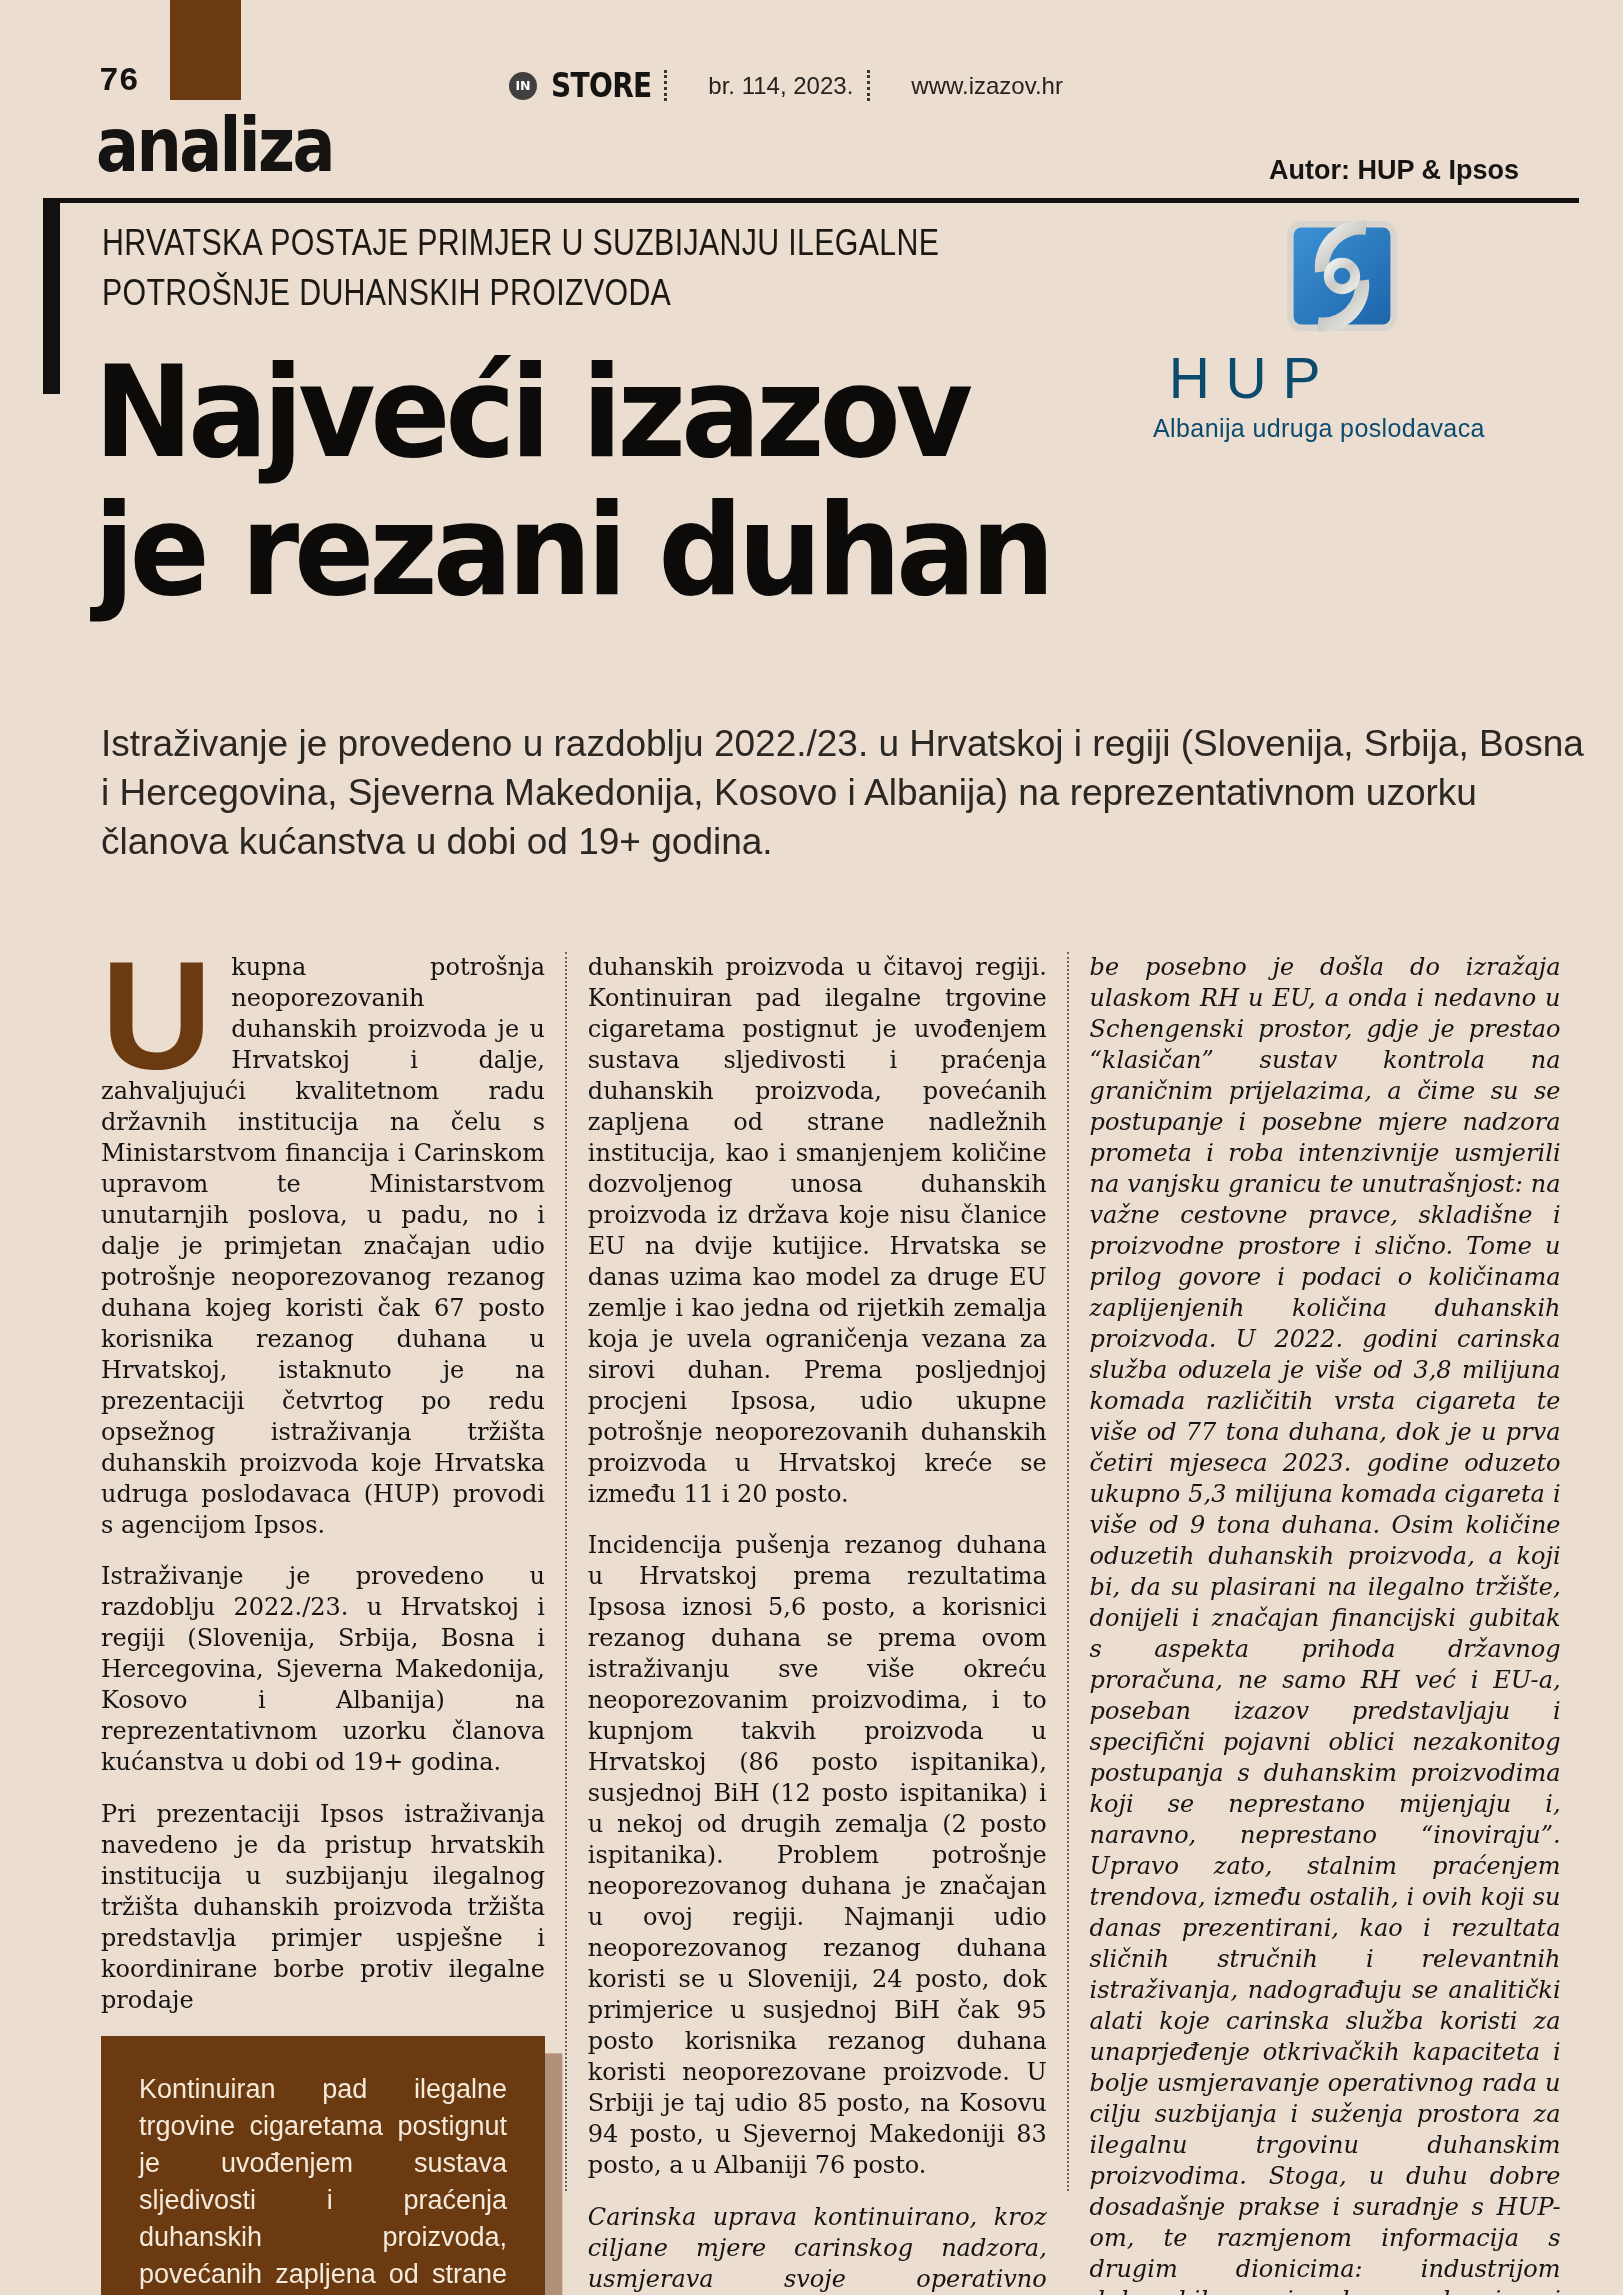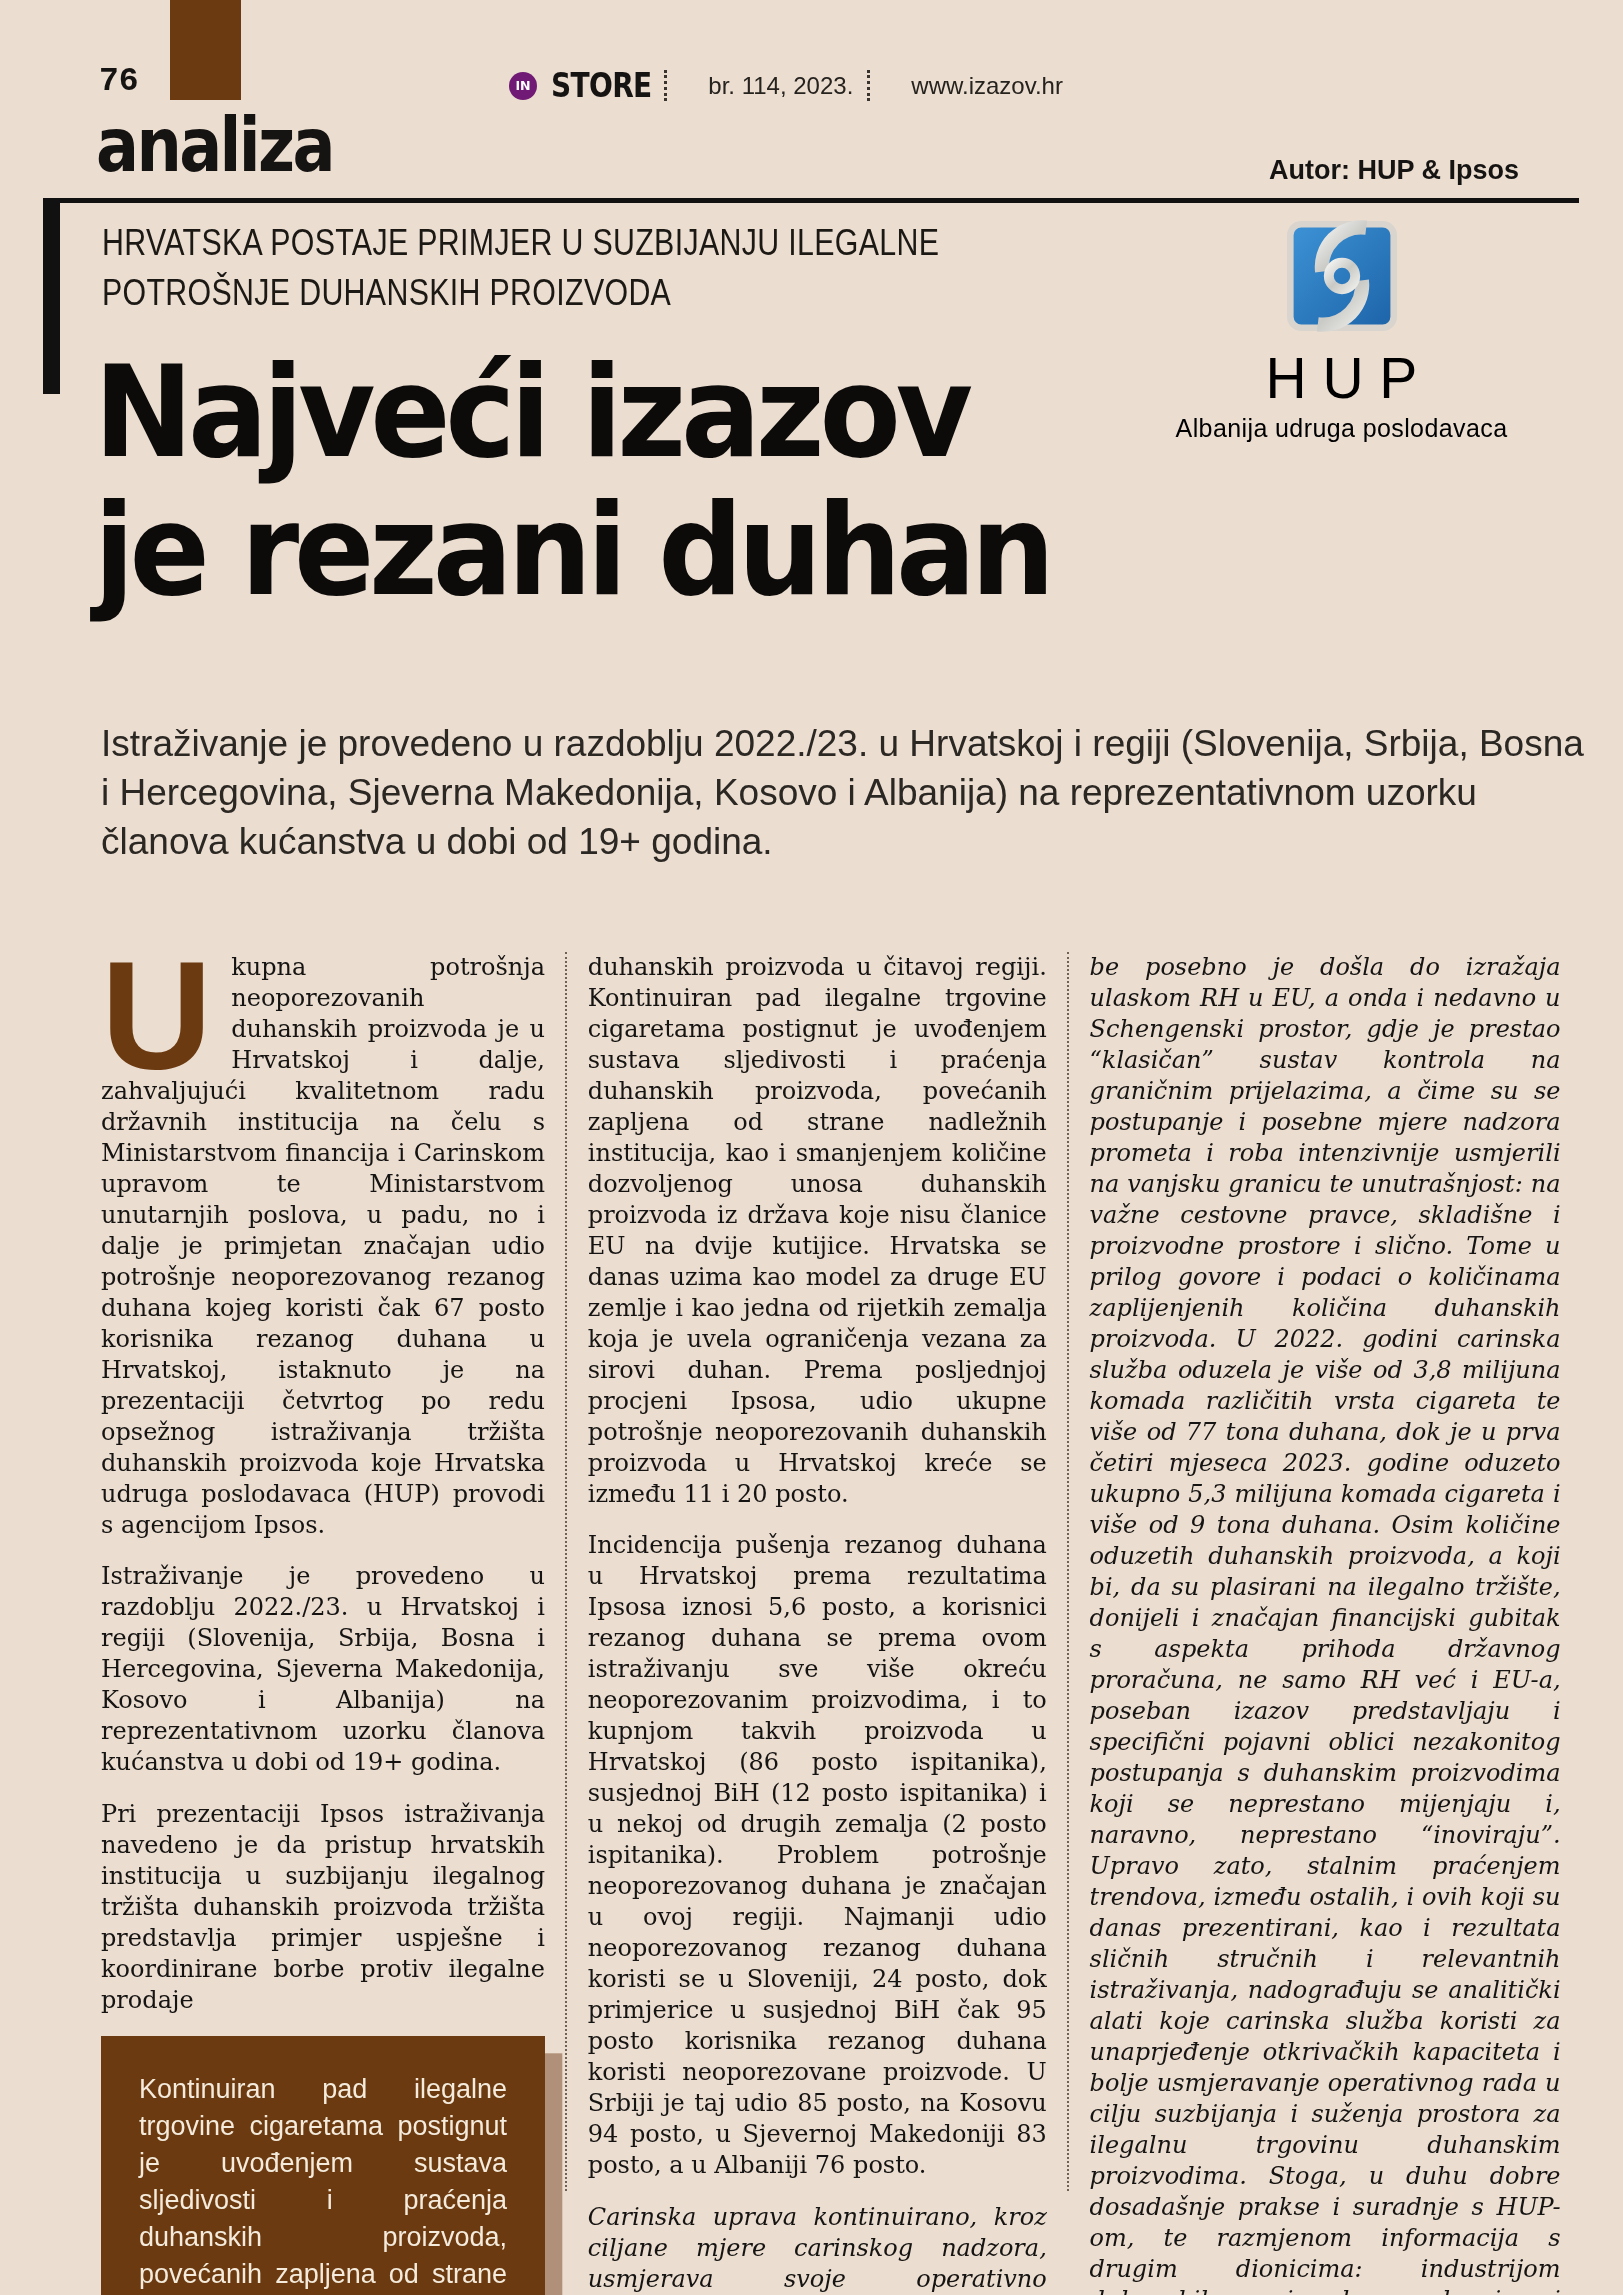--- a/index.html
+++ b/index.html
@@ -20,21 +20,21 @@
     position:absolute;left:170px;top:0;width:71px;height:100px;
     background:#6C3A10;
   }
   .masthead{
     position:absolute;left:509px;top:66px;
     display:flex;align-items:center;gap:14px;
     font-family:"Liberation Sans",sans-serif;
   }
   .in-badge{
     width:28px;height:28px;border-radius:50%;
-    background:#701a75;color:#fff;
+    background:#404040;color:#fff;
     display:flex;align-items:center;justify-content:center;
     font-family:"DejaVu Sans",sans-serif;font-weight:bold;font-size:12.6px;
     flex:0 0 auto;
   }
   .brand{
     font-family:"DejaVu Sans",sans-serif;font-weight:bold;font-size:33px;
     letter-spacing:-0.8px;transform:scaleX(.85);transform-origin:left center;
     margin-right:-19px;
   }
   .vdots{height:31px;border-left:3.1px dotted #3a342e;width:0;}
@@ -55,21 +55,21 @@
     position:absolute;left:102px;top:218px;
     font-family:"Liberation Sans",sans-serif;font-weight:300;
     font-size:37px;line-height:50px;letter-spacing:0.4px;
     color:#1c1915;
     transform:scaleX(.82);transform-origin:left top;
     white-space:nowrap;
   }
   
   .hup{
     position:absolute;left:1153px;top:217px;width:377px;
-    text-align:center;color:#000000;
+    text-align:left;color:#0c4a6e;
     font-family:"Liberation Sans",sans-serif;
   }
   .hup-mark{width:110px;height:118px;margin:0 auto;display:block;}
   .hup-acronym{
     font-size:57px;letter-spacing:15.7px;line-height:1.05;
     margin-top:14px;text-indent:15.7px;
   }
   .hup-caption{font-size:25px;margin-top:4.7px;letter-spacing:0.4px;}
   
   .headline{

